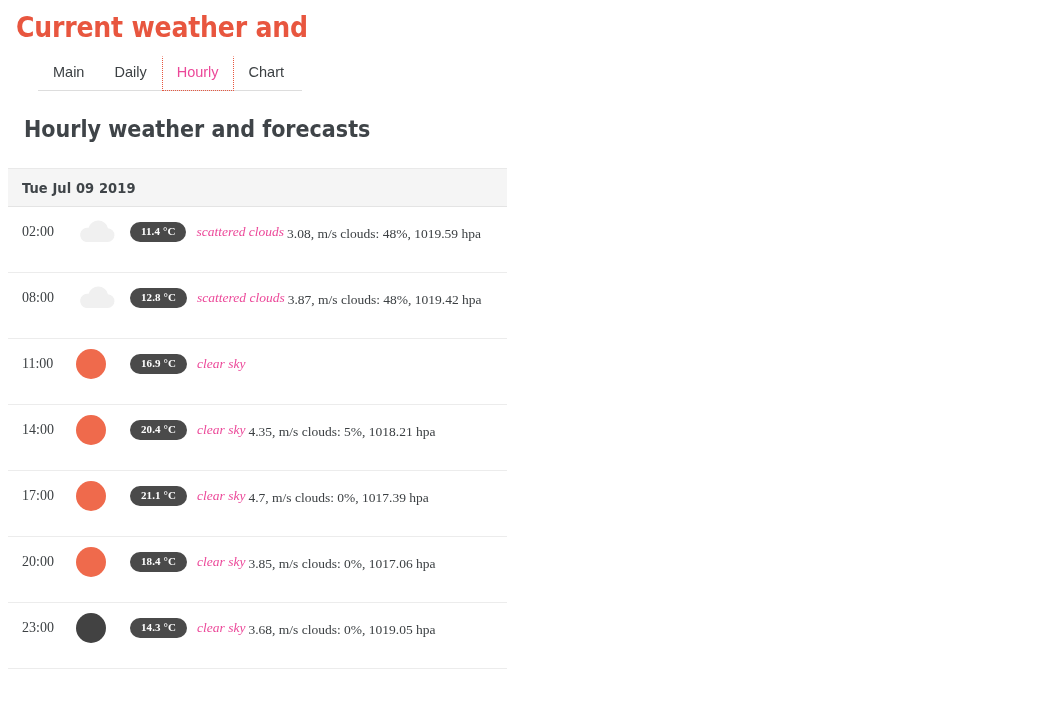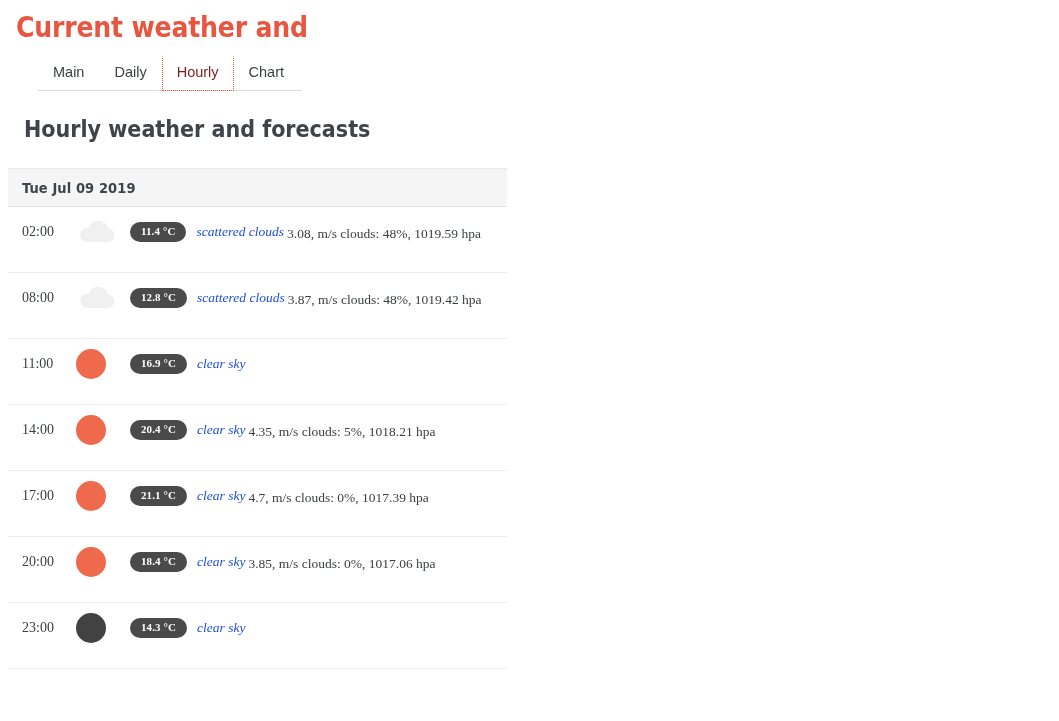--- a/index.html
+++ b/index.html
@@ -50,21 +50,21 @@
     color: #3c4043;
     padding: 6px 14px 7px 14px;
     cursor: pointer;
     position: relative;
     background: transparent;
     border: 1px dotted transparent;
     line-height: 1.35;
     white-space: nowrap;
   }
   .tab.active {
-    color: #7f1d1d;
+    color: #ec4899;
     border-left: 1px dotted #e8563f;
     border-right: 1px dotted #e8563f;
     border-bottom: 1px dotted #e8563f;
     border-top: 1px dotted transparent;
     z-index: 2;
   }
 
   
   .section-title {
     font-family: "DejaVu Sans Condensed", "Liberation Sans Narrow", "Liberation Sans", sans-serif;
@@ -105,21 +105,21 @@
     color: #3c4043;
     width: 54px;
     flex: none;
   }
   .hour-icon { width: 54px; flex: none; display: flex; align-items: center; justify-content: flex-start; }
   .hour-detail { flex: 1; display: flex; flex-direction: row; align-items: flex-end; gap: 3px; }
   .detail-line1 { display: flex; align-items: center; gap: 10px; }
   .detail-desc {
     font-size: 13.5px;
     font-style: italic;
-    color: #1d4ed8;
+    color: #ec4899;
     white-space: nowrap;
   }
   .detail-line2 {
     font-size: 13.5px;
     color: #3c4043;
     white-space: nowrap;
   }
   .badge {
     display: inline-block;
     border-radius: 11px;
@@ -245,20 +245,21 @@
           <div class="hour-row">
             <div class="hour-time">23:00</div>
             <div class="hour-icon">
               <span class="ico ico-moon"></span>
             </div>
             <div class="hour-detail">
               <div class="detail-line1">
                 <span class="badge badge-dark">14.3 °C</span>
                 <span class="detail-desc">clear sky</span>
               </div>
+              <div class="detail-line2">3.68, m/s  clouds: 0%, 1019.05 hpa</div>
             </div>
           </div>
         </div>
     </div>
   </div>
 
   <div class="panel panel-right">
 
     
 

